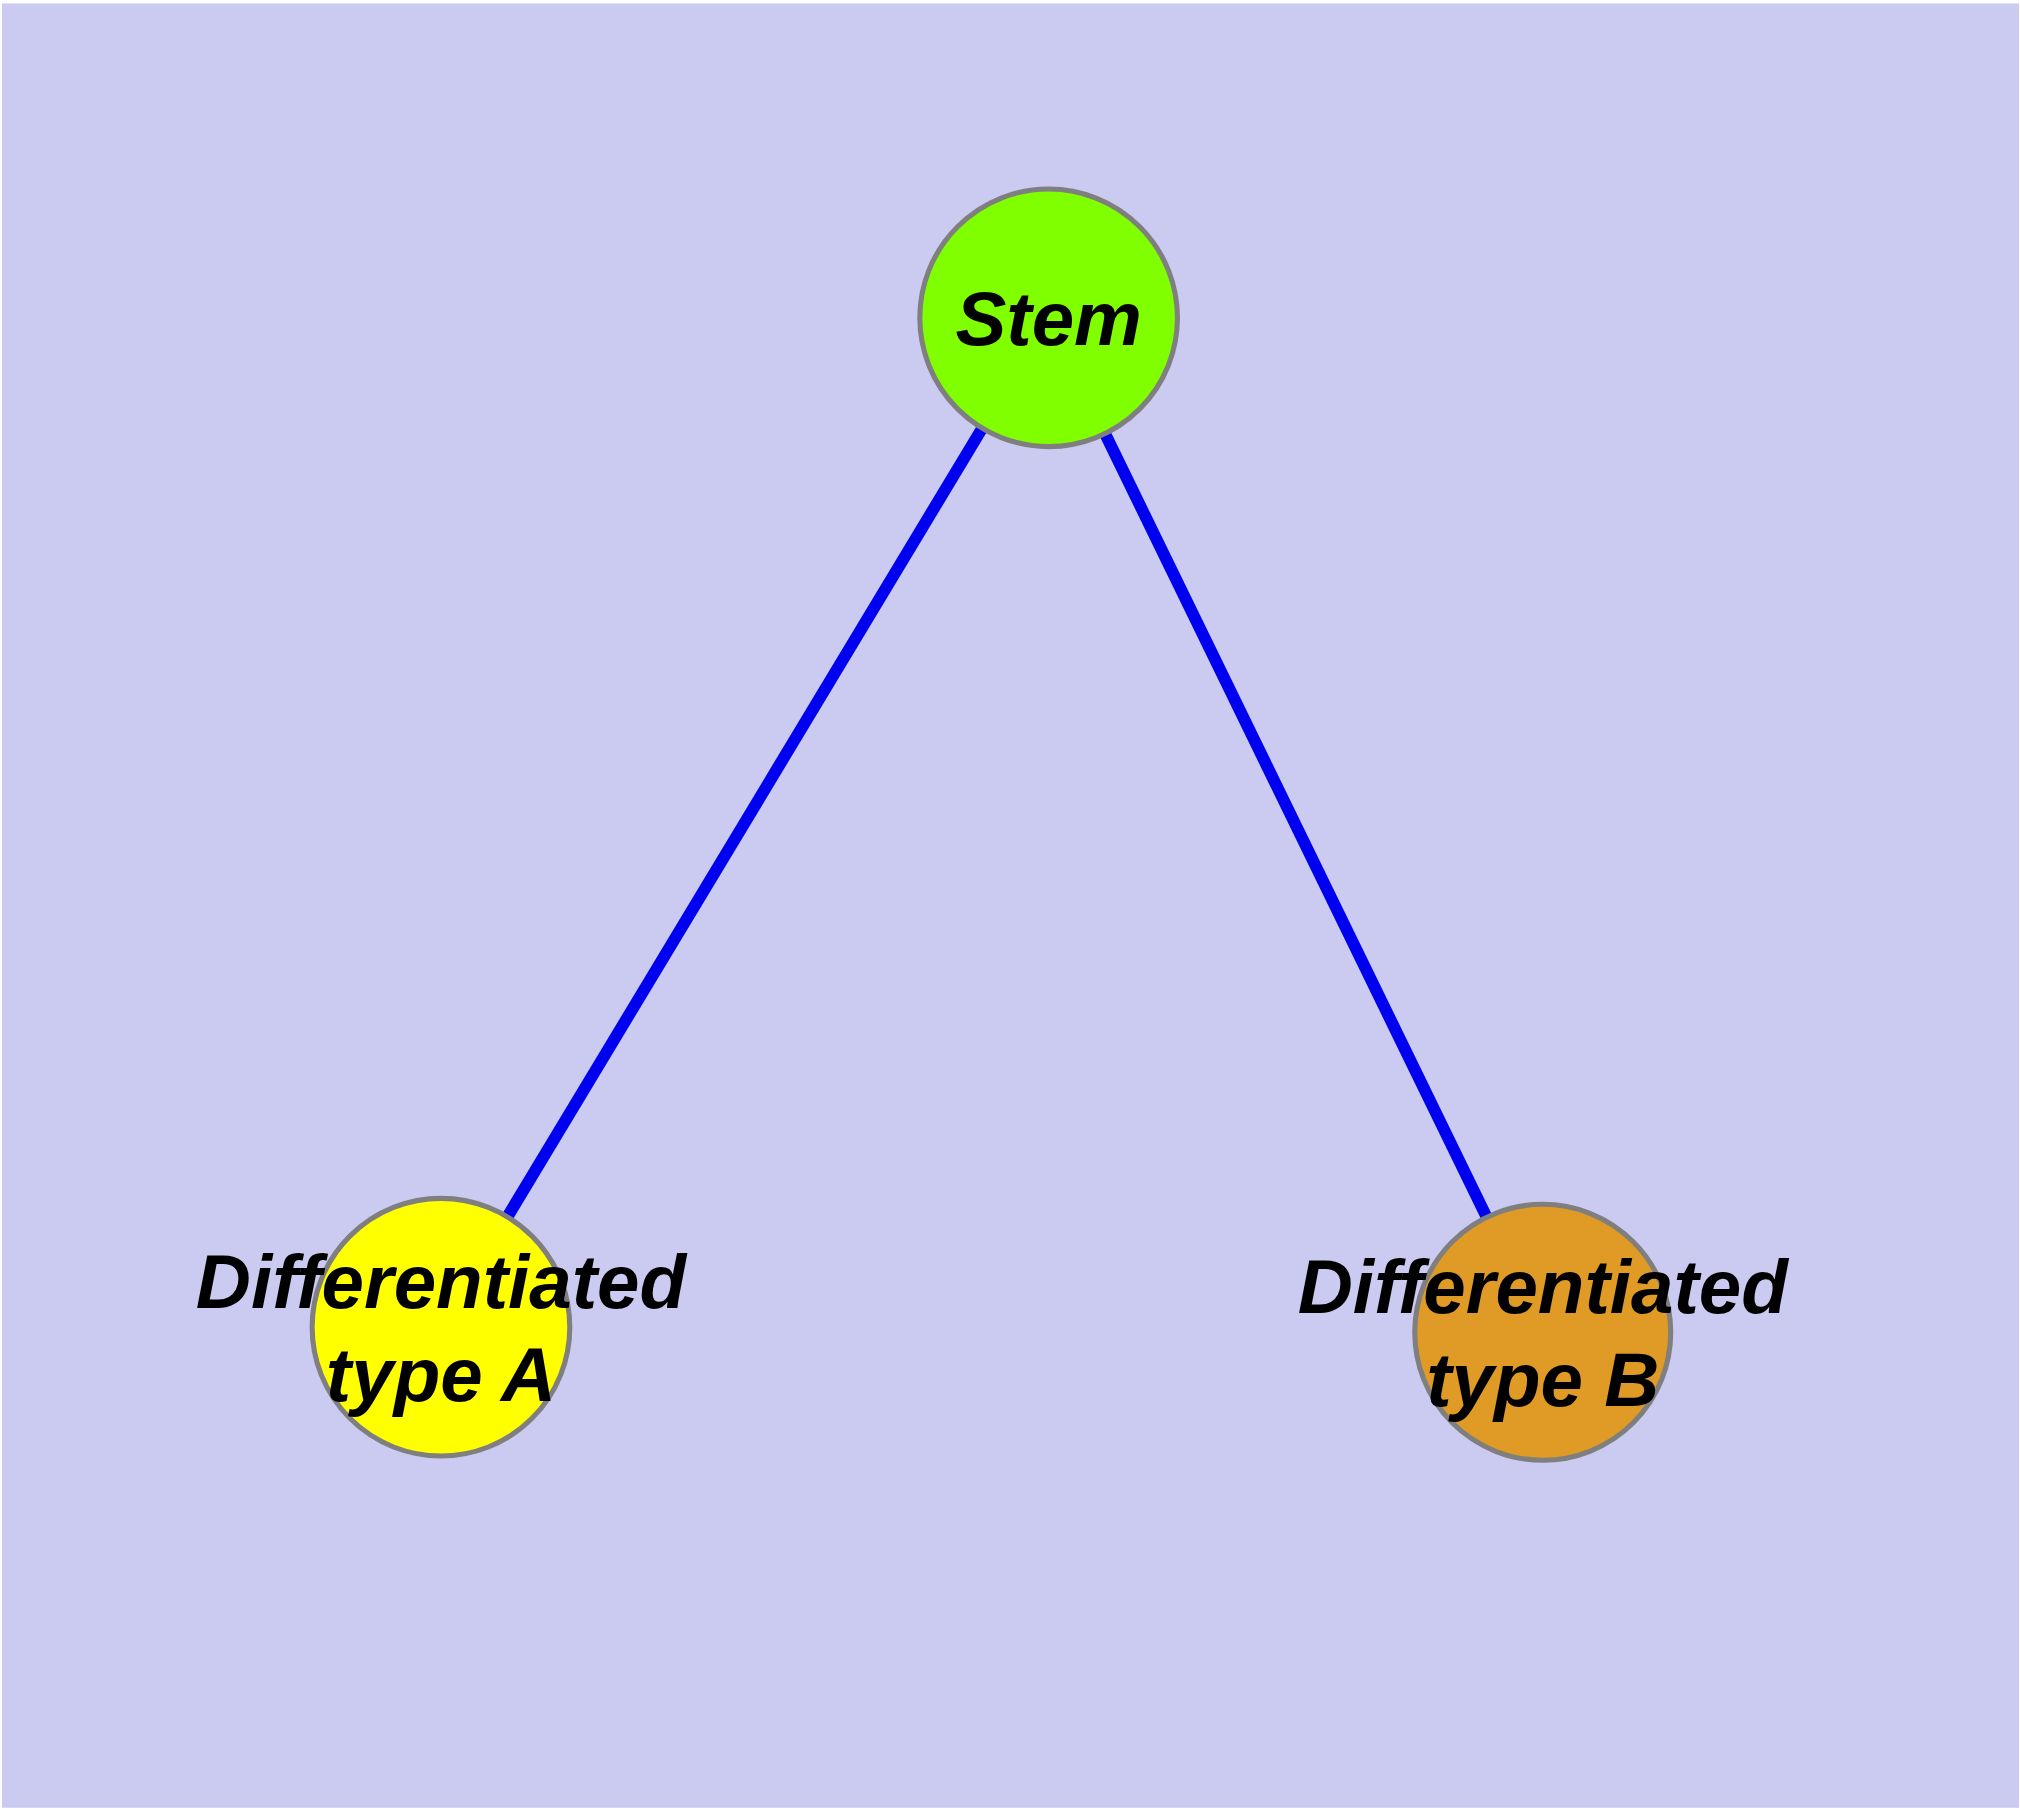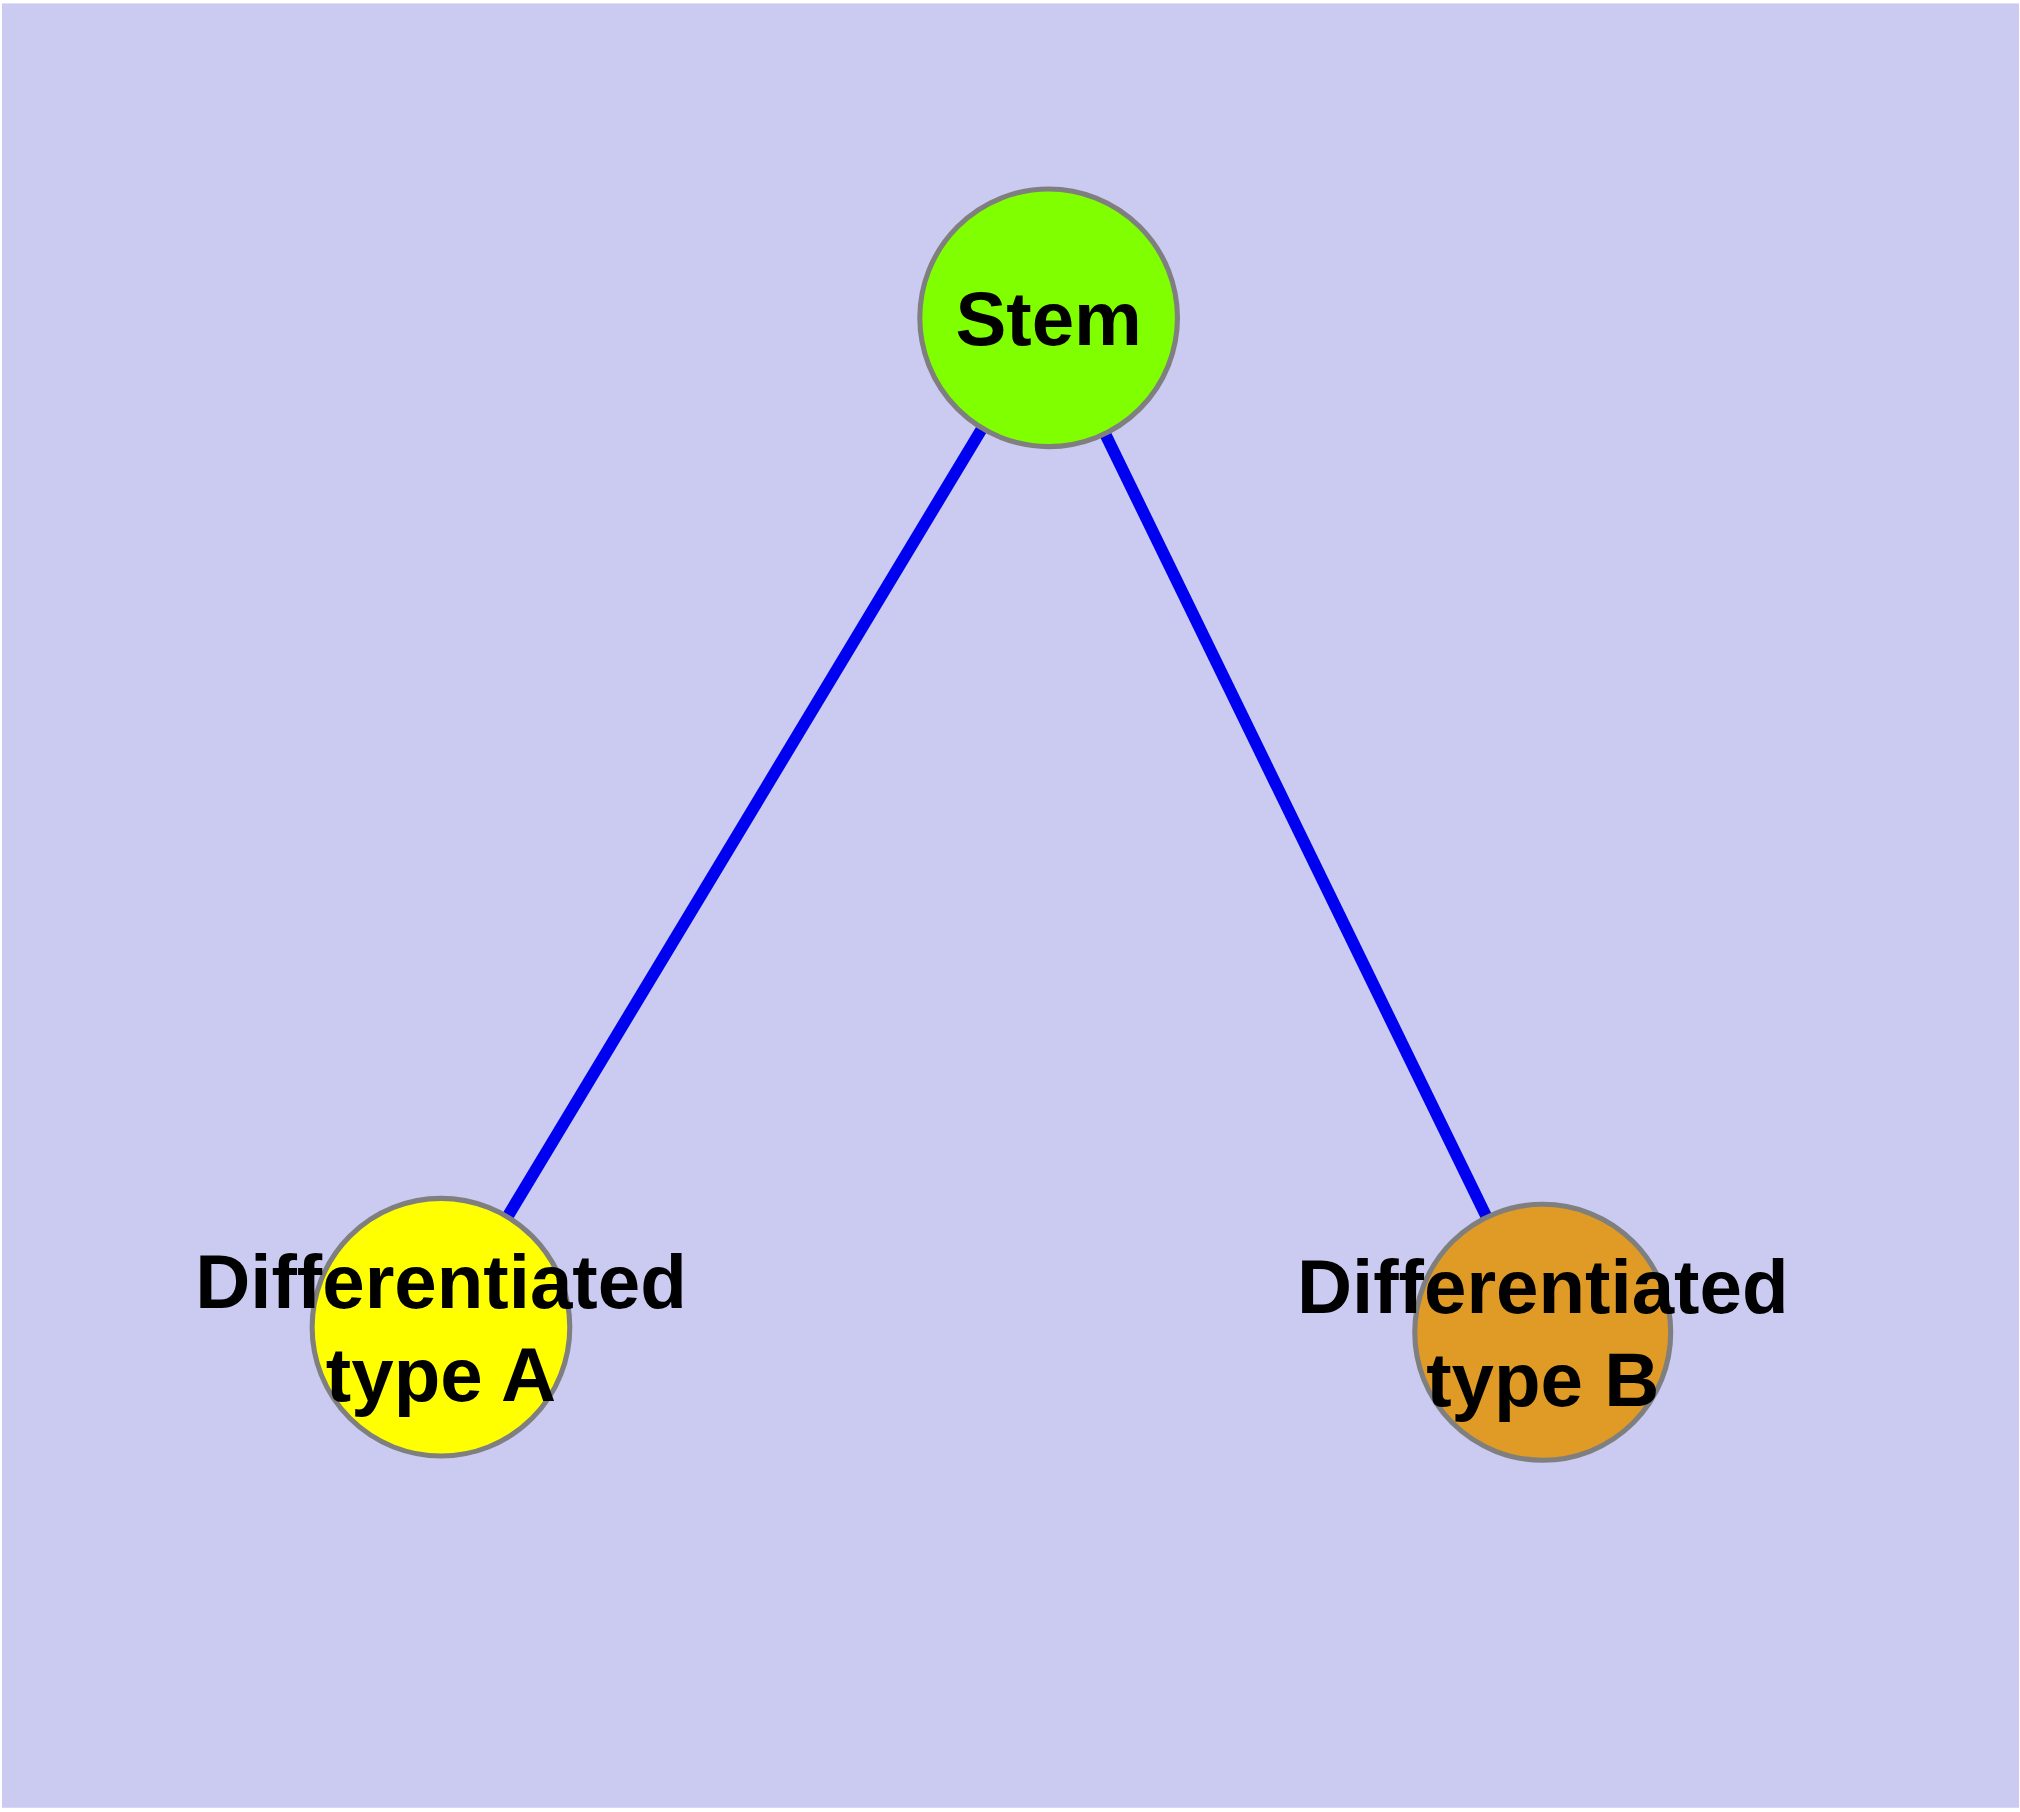--- a/index.html
+++ b/index.html
@@ -6,20 +6,21 @@
     margin: 0;
     padding: 0;
     background: #FFFFFF;
   }
   .figure-wrap {
     width: 2021px;
     height: 1812px;
     position: relative;
     background: #FFFFFF;
     overflow: hidden;
+    font-style: italic;
   }
   svg.graph {
     display: block;
     width: 2021px;
     height: 1812px;
   }
   .node-label {
     font-family: "Liberation Sans", sans-serif;
     font-weight: bold;
     font-size: 90px;

